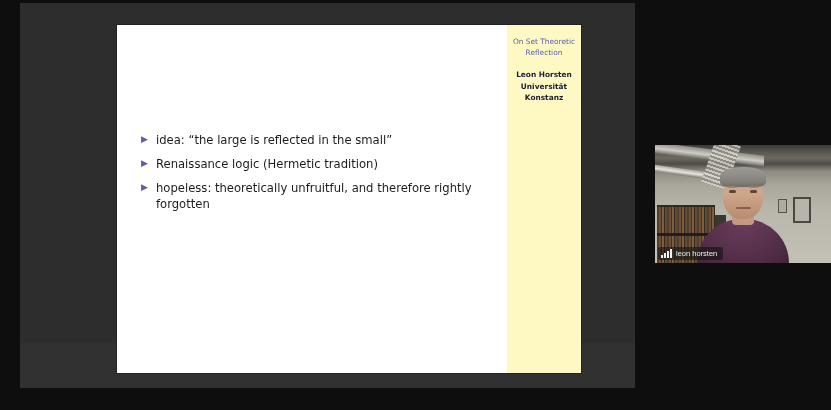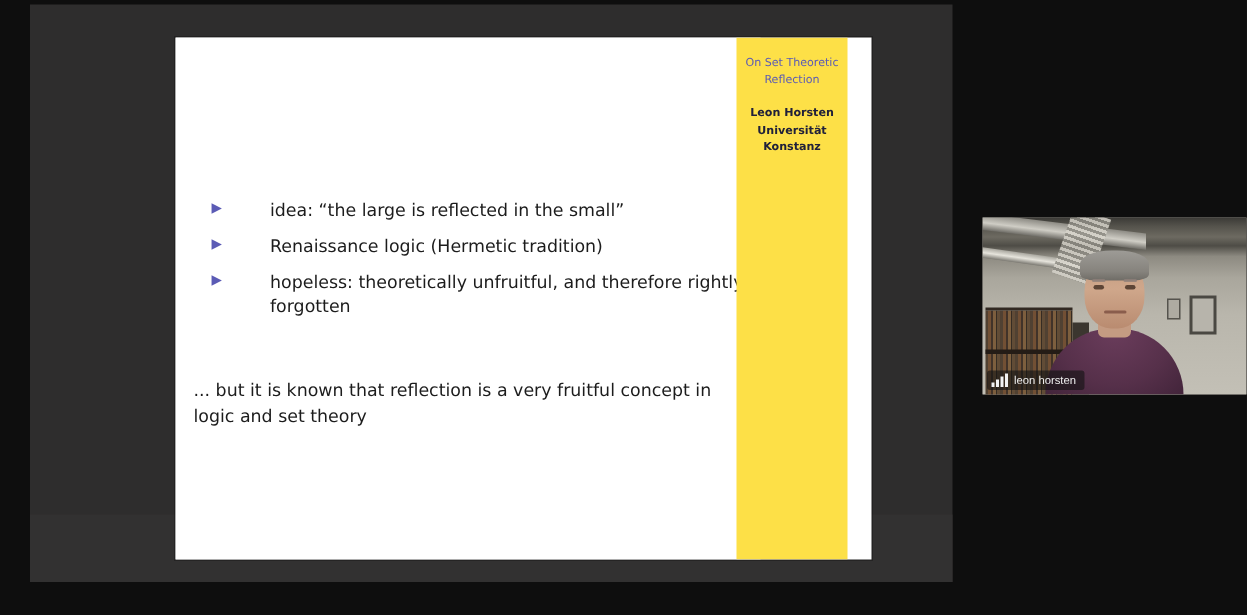--- a/index.html
+++ b/index.html
@@ -79,39 +79,38 @@
   }
   .bullet-marker {
     flex: 0 0 auto;
     width: 15px;
     color: #5b5bb5;
     font-size: 9px;
     line-height: 1.75;
   }
   .bullet-text {
     flex: 1 1 auto;
-    margin-left: 24px;
   }
   .bullet-text b { font-weight: normal; }
 
   #closing-paragraph {
     position: absolute;
     left: 12px; top: 227px;
     width: 368px;
     color: #1c1c1c;
     font-size: 11.6px;
     line-height: 1.45;
   }
 
   
   #slide-sidebar {
     position: absolute;
-    right: 16px; top: 0;
+    right: 0; top: 0;
     width: 74px; height: 348px;
-    background: #fde047;
+    background: #fef9c3;
     text-align: center;
   }
   #sidebar-talk-title {
     margin-top: 12px;
     color: #5b5bb5;
     font-size: 7.4px;
     line-height: 1.45;
     padding: 0 4px;
   }
   #sidebar-author-block {
@@ -283,21 +282,20 @@
         <span class="bullet-text">Renaissance logic (Hermetic tradition)</span>
       </div>
 
       <div class="bullet-row">
         <span class="bullet-marker">▶</span>
         <span class="bullet-text"><b>hopeless</b><span>: theoretically unfruitful, and therefore rightly forgotten</span></span>
       </div>
 
     </div>
 
-    <div id="closing-paragraph">... but it is known that reflection is a very fruitful concept in logic and set theory</div>
 
     <div id="slide-sidebar">
       <div id="sidebar-talk-title">On Set Theoretic Reflection</div>
       <div id="sidebar-author-block">
         <div>Leon Horsten</div>
         <div>Universität</div>
         <div>Konstanz</div>
       </div>
     </div>
 

